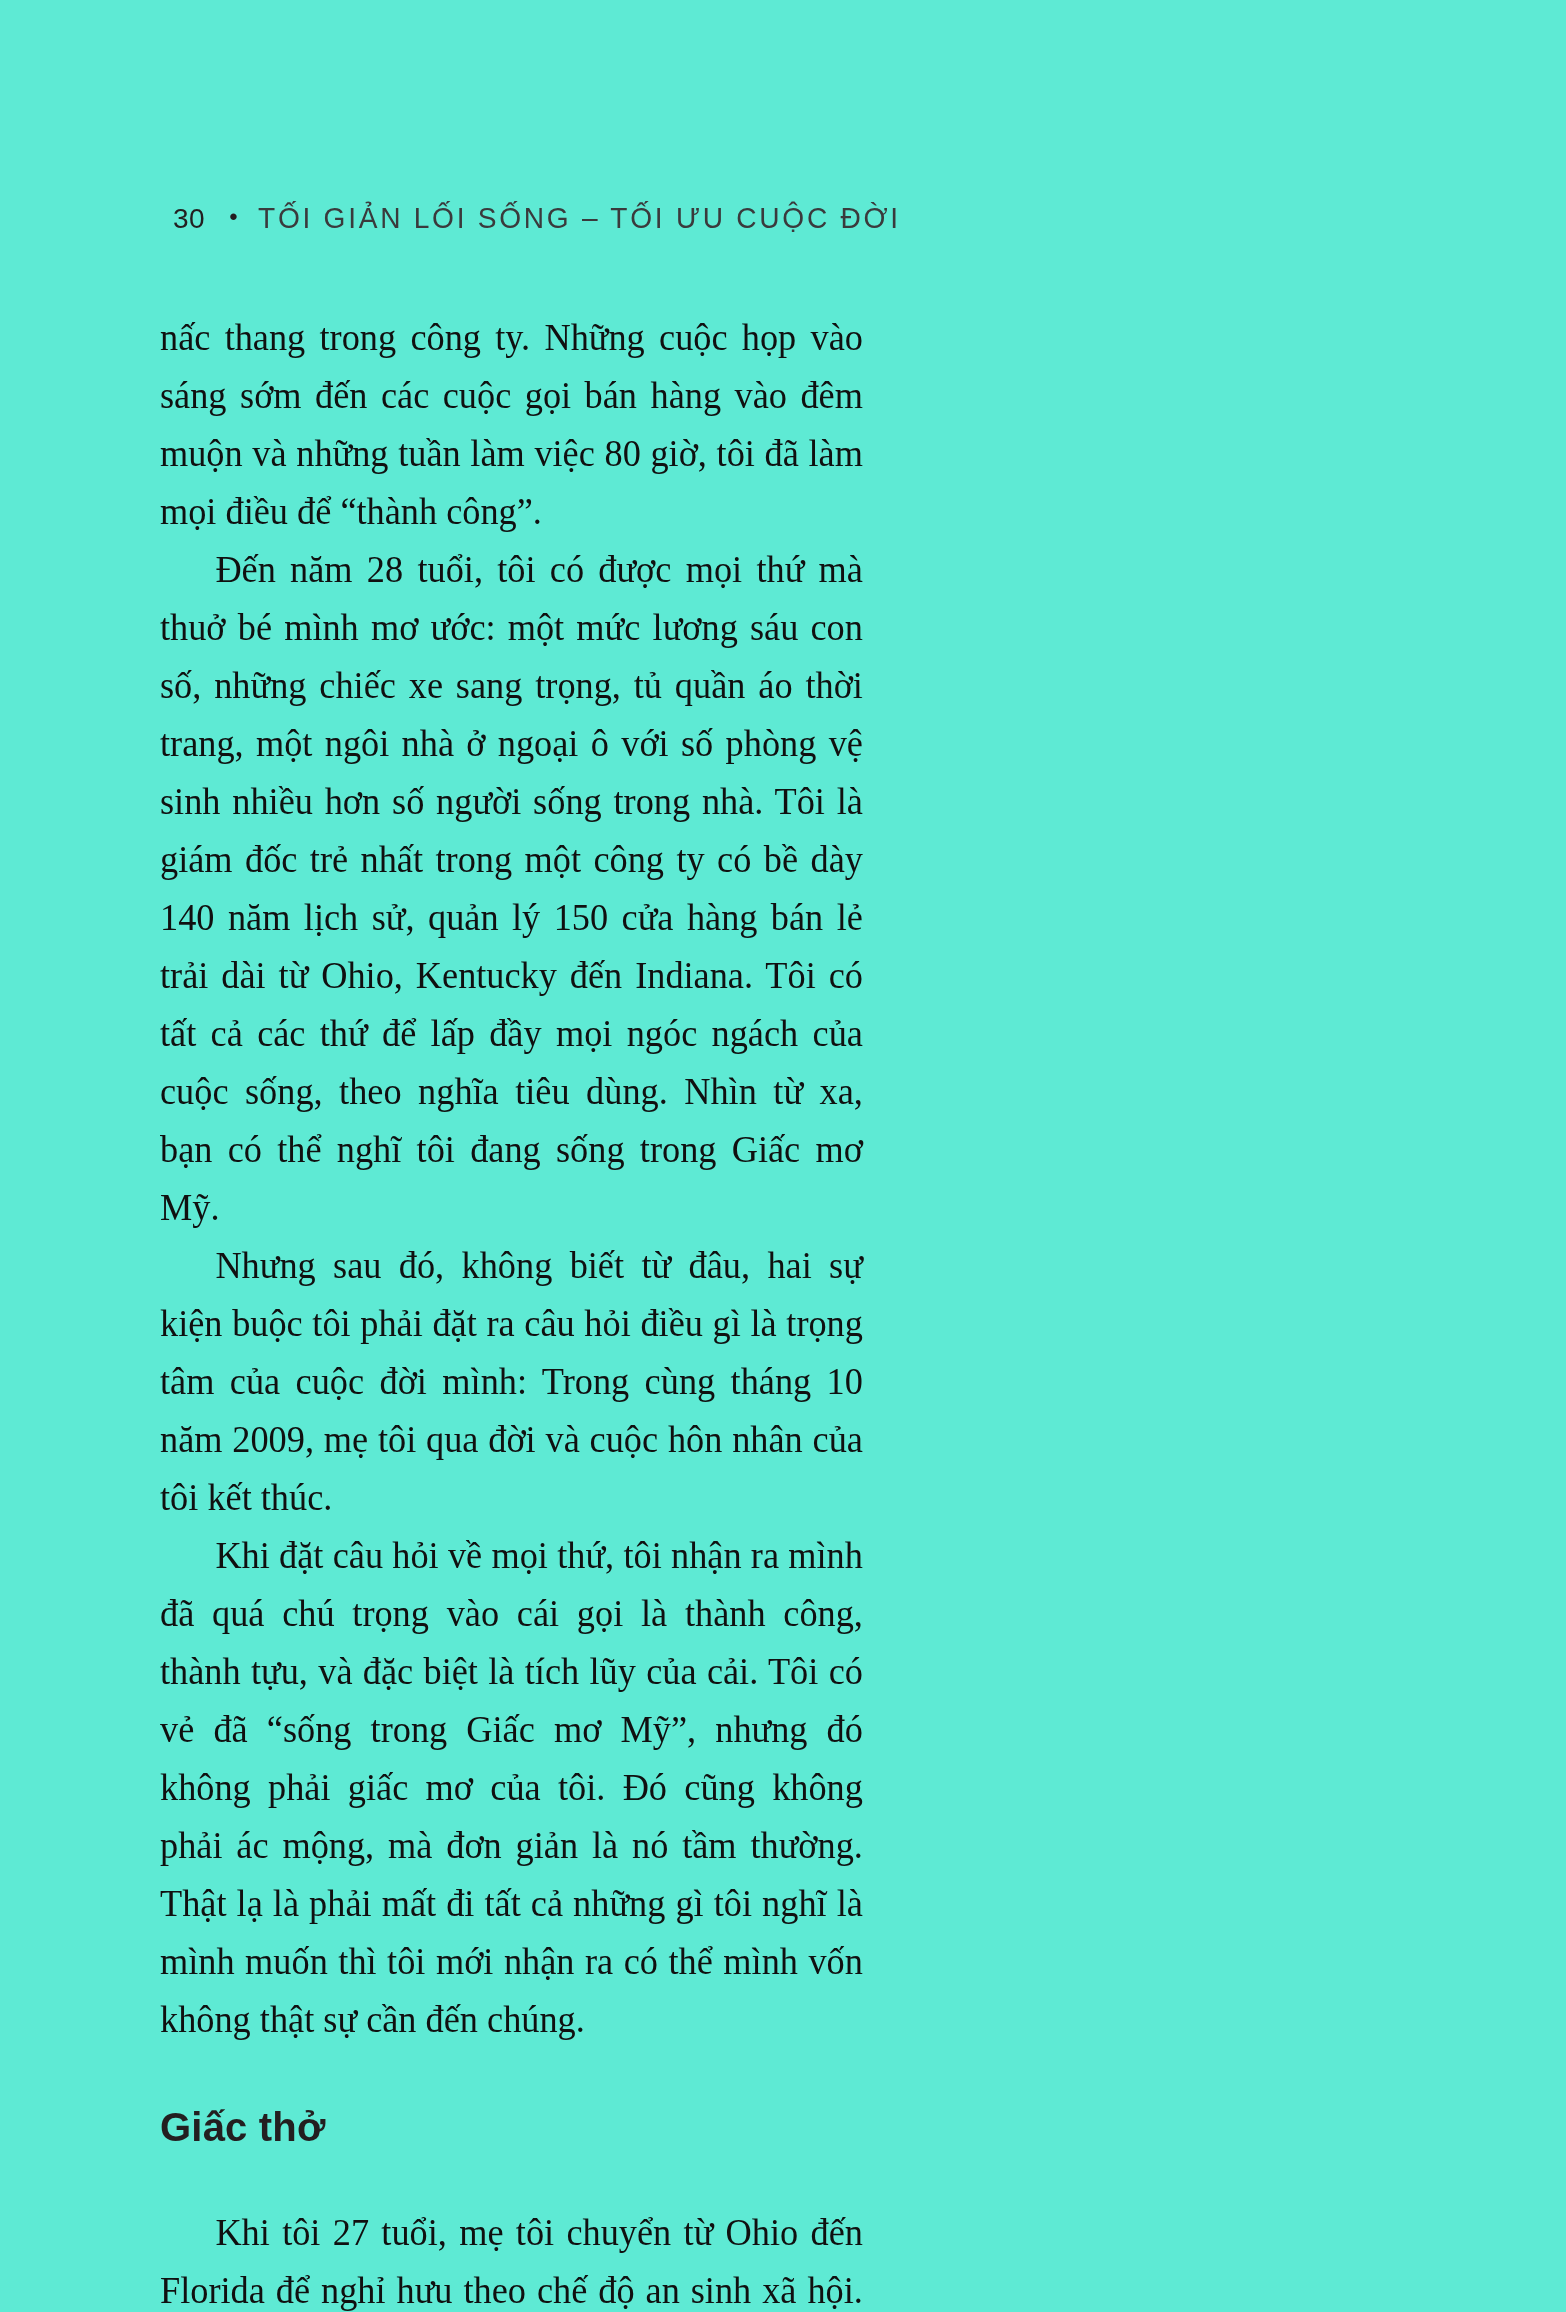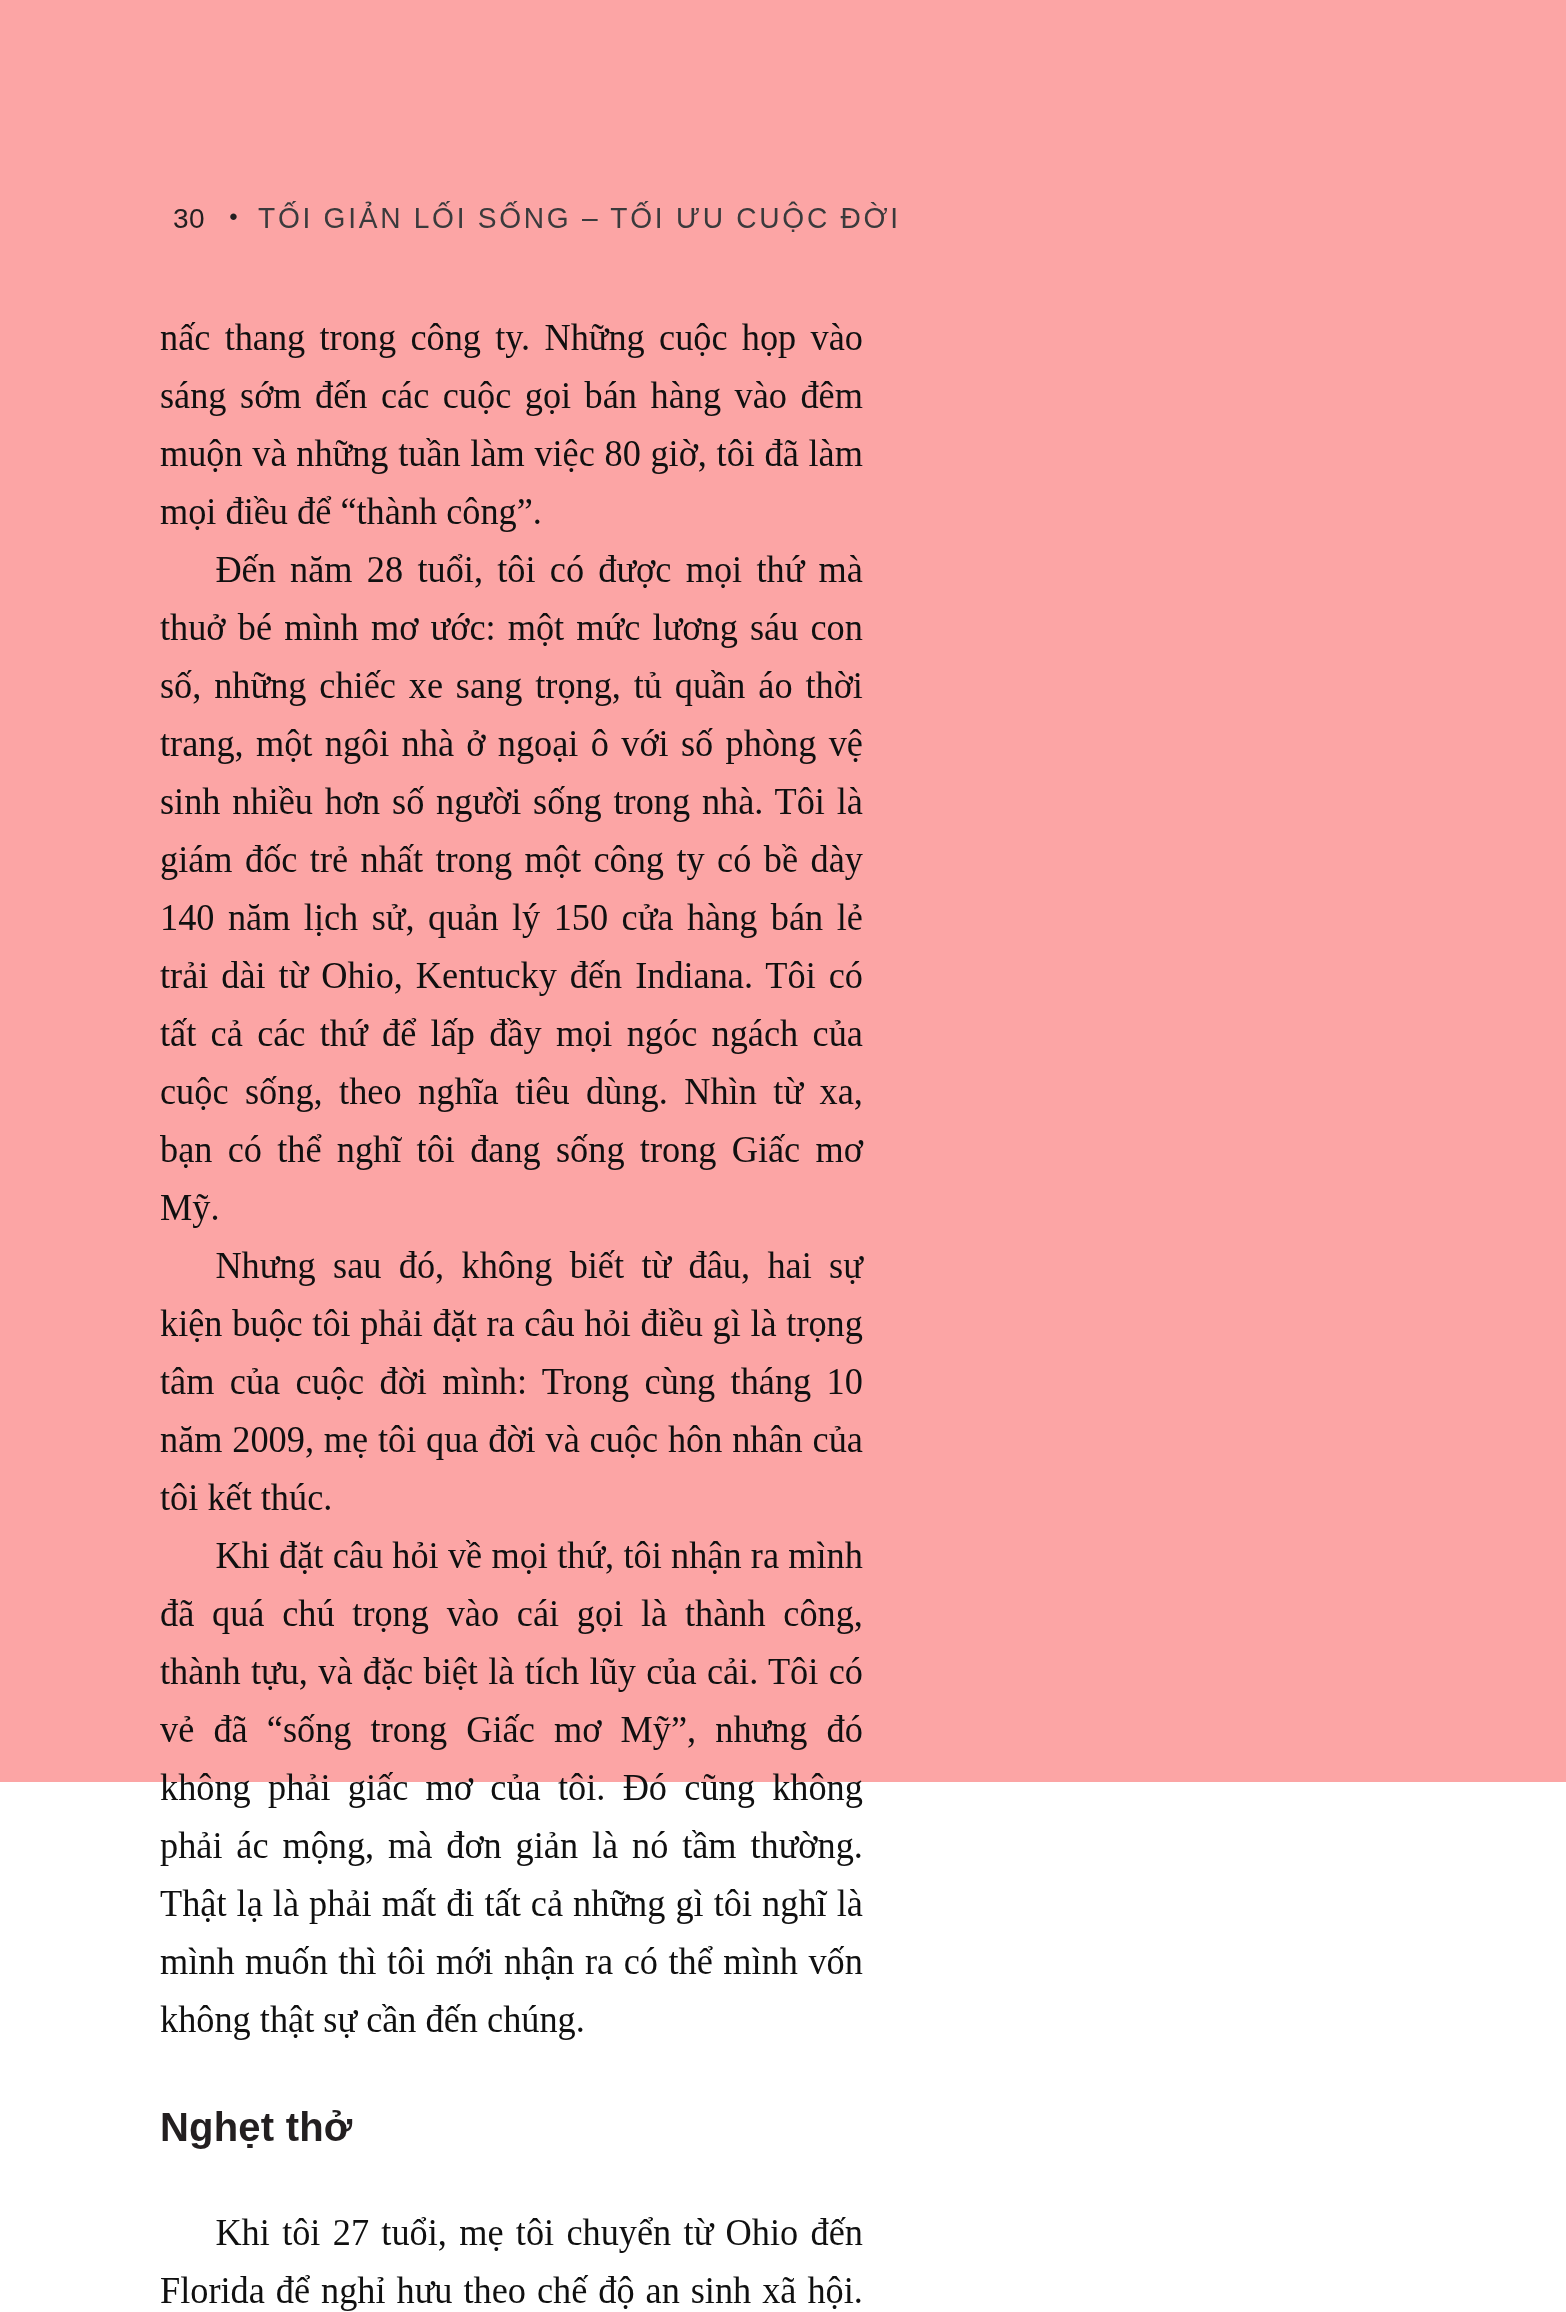--- a/index.html
+++ b/index.html
@@ -12,22 +12,22 @@
     height: 2312px;
     overflow: hidden;
     font-family: "Liberation Serif", "DejaVu Serif", serif;
     color: #111111;
     -webkit-font-smoothing: antialiased;
   }
 
   .page {
     position: relative;
     width: 1567px;
-    height: 1782px;
-    background: #fca5a5;
+    height: 2312px;
+    background: #5eead4;
     box-sizing: border-box;
   }
 
   
   .running-header {
     position: absolute;
     left: 173px;
     top: 202px;
     display: flex;
     align-items: baseline;
@@ -115,21 +115,21 @@
     <p class="body-par">nấc thang trong công ty. Những cuộc họp vào sáng sớm đến các cuộc gọi bán hàng vào đêm muộn và những tuần làm việc 80 giờ, tôi đã làm mọi điều để “thành công”.</p>
 
     <p class="body-par indent">Đến năm 28 tuổi, tôi có được mọi thứ mà thuở bé mình mơ ước: một mức lương sáu con số, những chiếc xe sang trọng, tủ quần áo thời trang, một ngôi nhà ở ngoại ô với số phòng vệ sinh nhiều hơn số người sống trong nhà. Tôi là giám đốc trẻ nhất trong một công ty có bề dày 140 năm lịch sử, quản lý 150 cửa hàng bán lẻ trải dài từ Ohio, Kentucky đến Indiana. Tôi có tất cả các thứ để lấp đầy mọi ngóc ngách của cuộc sống, theo nghĩa tiêu dùng. Nhìn từ xa, bạn có thể nghĩ tôi đang sống trong Giấc mơ Mỹ.</p>
 
     <p class="body-par indent">Nhưng sau đó, không biết từ đâu, hai sự kiện buộc tôi phải đặt ra câu hỏi điều gì là trọng tâm của cuộc đời mình: Trong cùng tháng 10 năm 2009, mẹ tôi qua đời và cuộc hôn nhân của tôi kết thúc.</p>
 
     <p class="body-par indent">Khi đặt câu hỏi về mọi thứ, tôi nhận ra mình đã quá chú trọng vào cái gọi là thành công, thành tựu, và đặc biệt là tích lũy của cải. Tôi có vẻ đã “sống trong Giấc mơ Mỹ”, nhưng đó không phải giấc mơ của tôi. Đó cũng không phải ác mộng, mà đơn giản là nó tầm thường. Thật lạ là phải mất đi tất cả những gì tôi nghĩ là mình muốn thì tôi mới nhận ra có thể mình vốn không thật sự cần đến chúng.</p>
 
     <div class="gap-before-heading"></div>
 
-    <h2 class="section-heading">Nghẹt thở</h2>
+    <h2 class="section-heading">Giấc thở</h2>
 
     <div class="gap-after-heading"></div>
 
     <p class="body-par indent">Khi tôi 27 tuổi, mẹ tôi chuyển từ Ohio đến Florida để nghỉ hưu theo chế độ an sinh xã hội. Sau đó vài tháng, bà</p>
 
   </div>
 
 </div>
 
 

